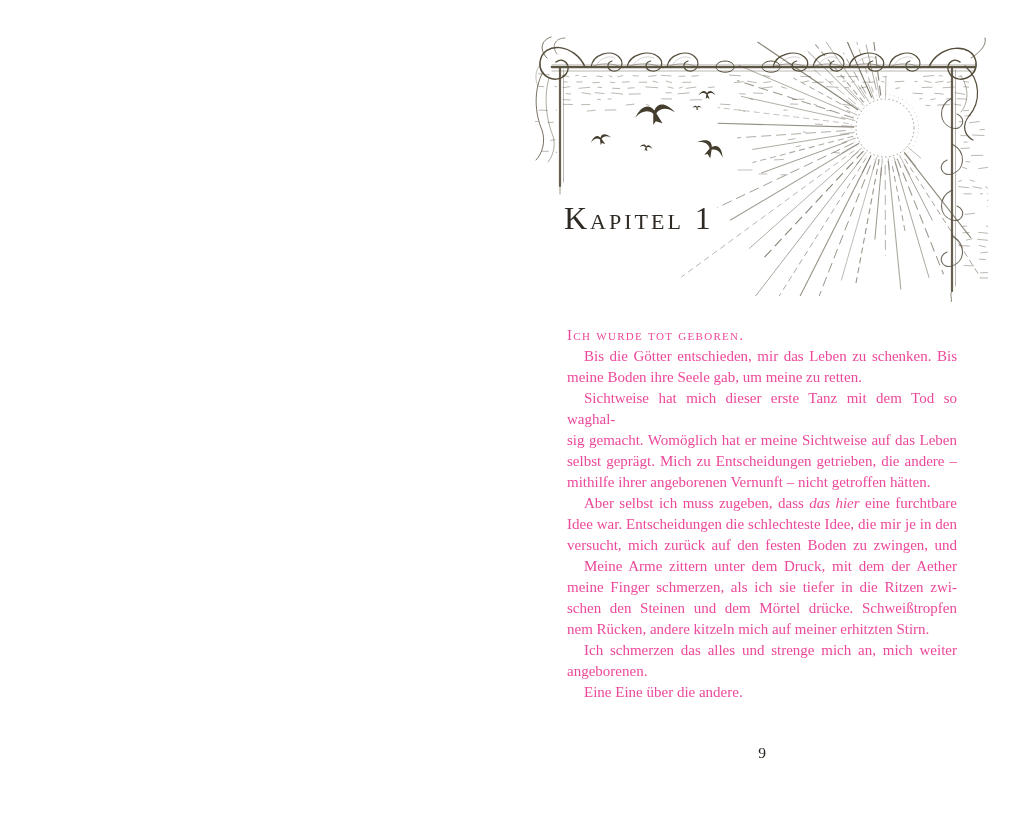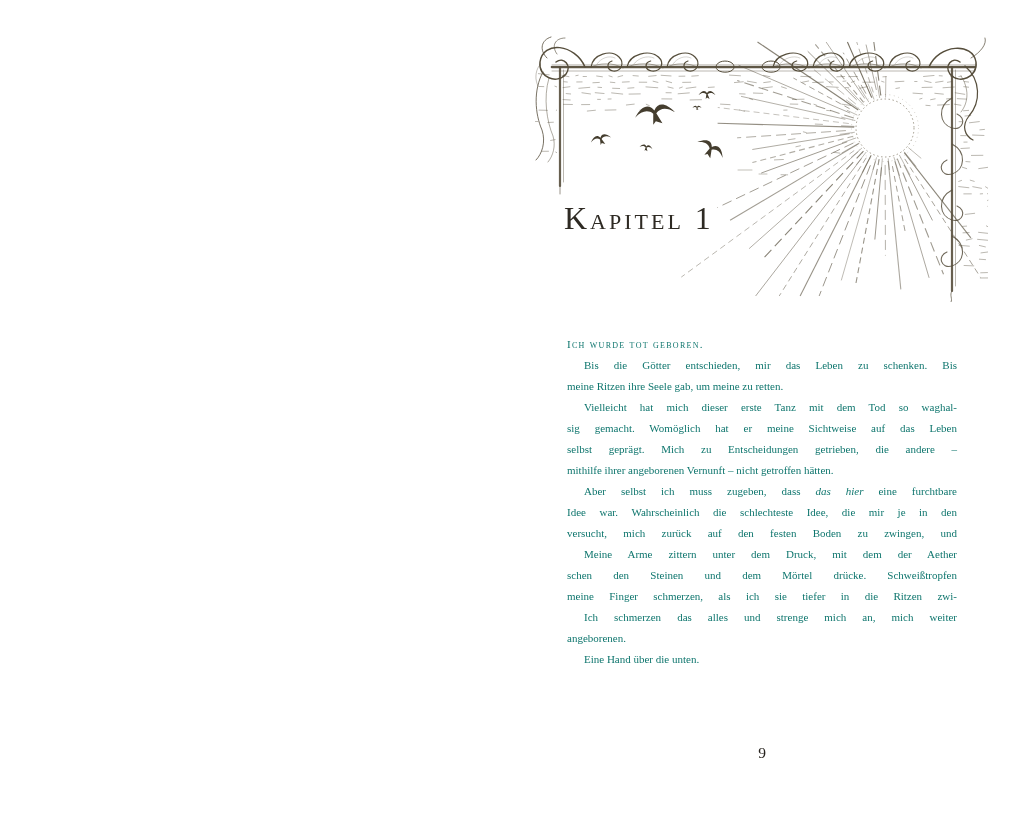--- a/index.html
+++ b/index.html
@@ -2,22 +2,22 @@
 <html><head>
 <meta charset="utf-8">
 <style>
   html,body{margin:0;padding:0;background:#ffffff;}
   .canvas{position:relative;width:1020px;height:813px;background:#ffffff;overflow:hidden;
           font-family:"Liberation Serif","DejaVu Serif",serif;}
   .header-art{position:absolute;left:533px;top:36px;width:458px;height:266px;}
   .chapter{position:absolute;left:564px;top:202px;margin:0;
            font-size:32px;line-height:1;font-weight:normal;
            font-variant:small-caps;letter-spacing:3px;color:#2e2a23;}
-  .textblock{position:absolute;left:567px;top:334px;width:390px;
-             font-size:11px;line-height:21px;color:#0f766e;text-align:justify;}
+  .textblock{position:absolute;left:567px;top:325px;width:390px;
+             font-size:15px;line-height:21px;color:#ec4899;text-align:justify;}
   .line{text-align-last:justify;}
   .line.end{text-align-last:left;}
   .line.indent{text-indent:17px;}
   .line.sc{font-variant:small-caps;letter-spacing:1.3px;}
   .line i{margin-top:32px;}
   .pagenum{position:absolute;left:567px;top:744px;width:390px;text-align:center;
            font-size:15.5px;color:#25211c;}
 </style>
 </head>
 <body>
@@ -322,30 +322,31 @@
       <use href="#bird" transform="translate(113,112) scale(0.5) rotate(10)"></use>
       <use href="#bird" transform="translate(177,114) scale(1.15) rotate(32)"></use>
     </g>
   </svg>
 
   <h1 class="chapter">Kapitel 1</h1>
 
   <div class="textblock" id="textblock">
       <div class="line end sc">Ich wurde tot geboren.</div>
       <div class="line indent">Bis die Götter entschieden, mir das Leben zu schenken. Bis</div>
-      <div class="line end">meine Ritzen ihre Seele gab, um meine zu retten.</div>
-      <div class="line indent">Vielleicht hat mich dieser erste Tanz mit dem Tod so waghal-</div>
+      <div class="line end">meine Boden ihre Seele gab, um meine zu retten.</div>
+      <div class="line indent">Sichtweise hat mich dieser erste Tanz mit dem Tod so waghal-</div>
       <div class="line">sig gemacht. Womöglich hat er meine Sichtweise auf das Leben</div>
       <div class="line">selbst geprägt. Mich zu Entscheidungen getrieben, die andere –</div>
       <div class="line end">mithilfe ihrer angeborenen Vernunft – nicht getroffen hätten.</div>
       <div class="line indent">Aber selbst ich muss zugeben, dass <i>das hier</i> eine furchtbare</div>
-      <div class="line">Idee war. Wahrscheinlich die schlechteste Idee, die mir je in den</div>
+      <div class="line">Idee war. Entscheidungen die schlechteste Idee, die mir je in den</div>
       <div class="line">versucht, mich zurück auf den festen Boden zu zwingen, und</div>
       <div class="line indent">Meine Arme zittern unter dem Druck, mit dem der Aether</div>
+      <div class="line">meine Finger schmerzen, als ich sie tiefer in die Ritzen zwi-</div>
       <div class="line">schen den Steinen und dem Mörtel drücke. Schweißtropfen</div>
-      <div class="line">meine Finger schmerzen, als ich sie tiefer in die Ritzen zwi-</div>
+      <div class="line end">nem Rücken, andere kitzeln mich auf meiner erhitzten Stirn.</div>
       <div class="line indent">Ich schmerzen das alles und strenge mich an, mich weiter</div>
       <div class="line end">angeborenen.</div>
-      <div class="line indent end">Eine Hand über die unten.</div>
+      <div class="line indent end">Eine Eine über die andere.</div>
     </div>
 
   <div class="pagenum">9</div>
 </div>
 
 </body></html>

